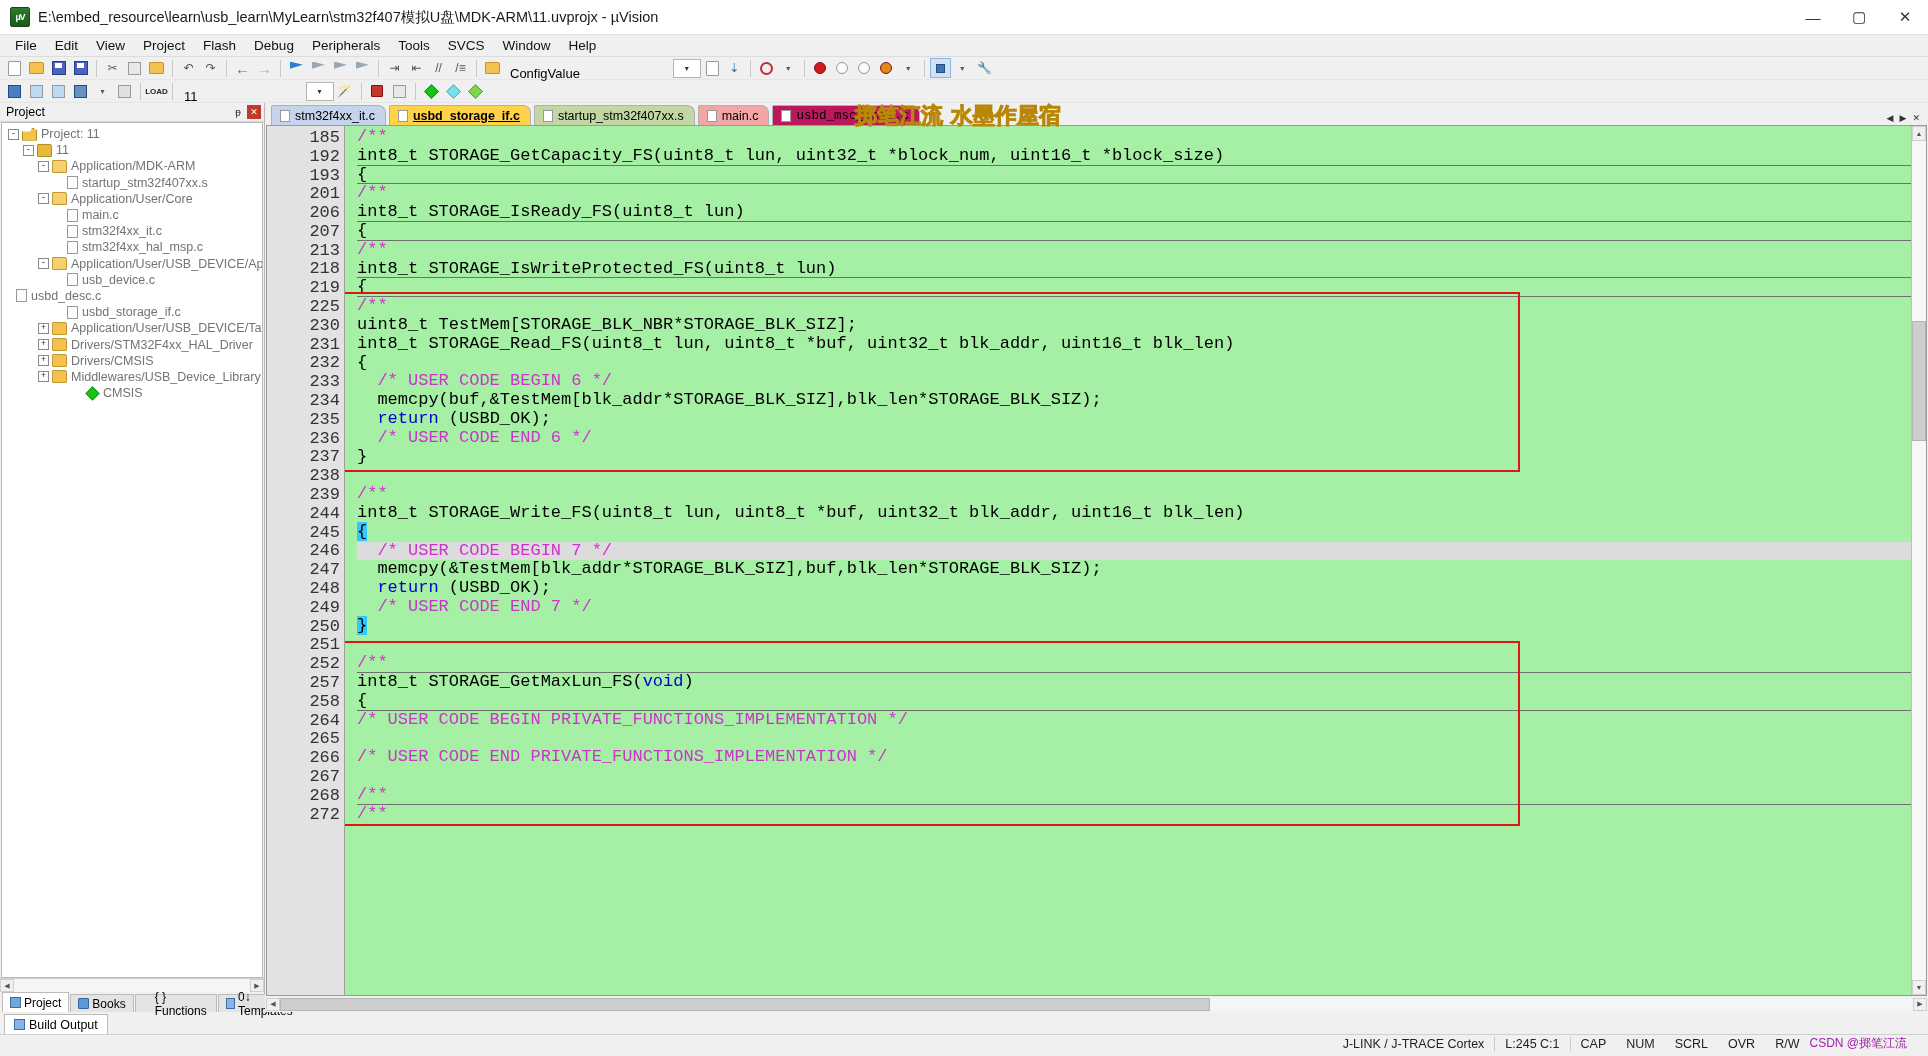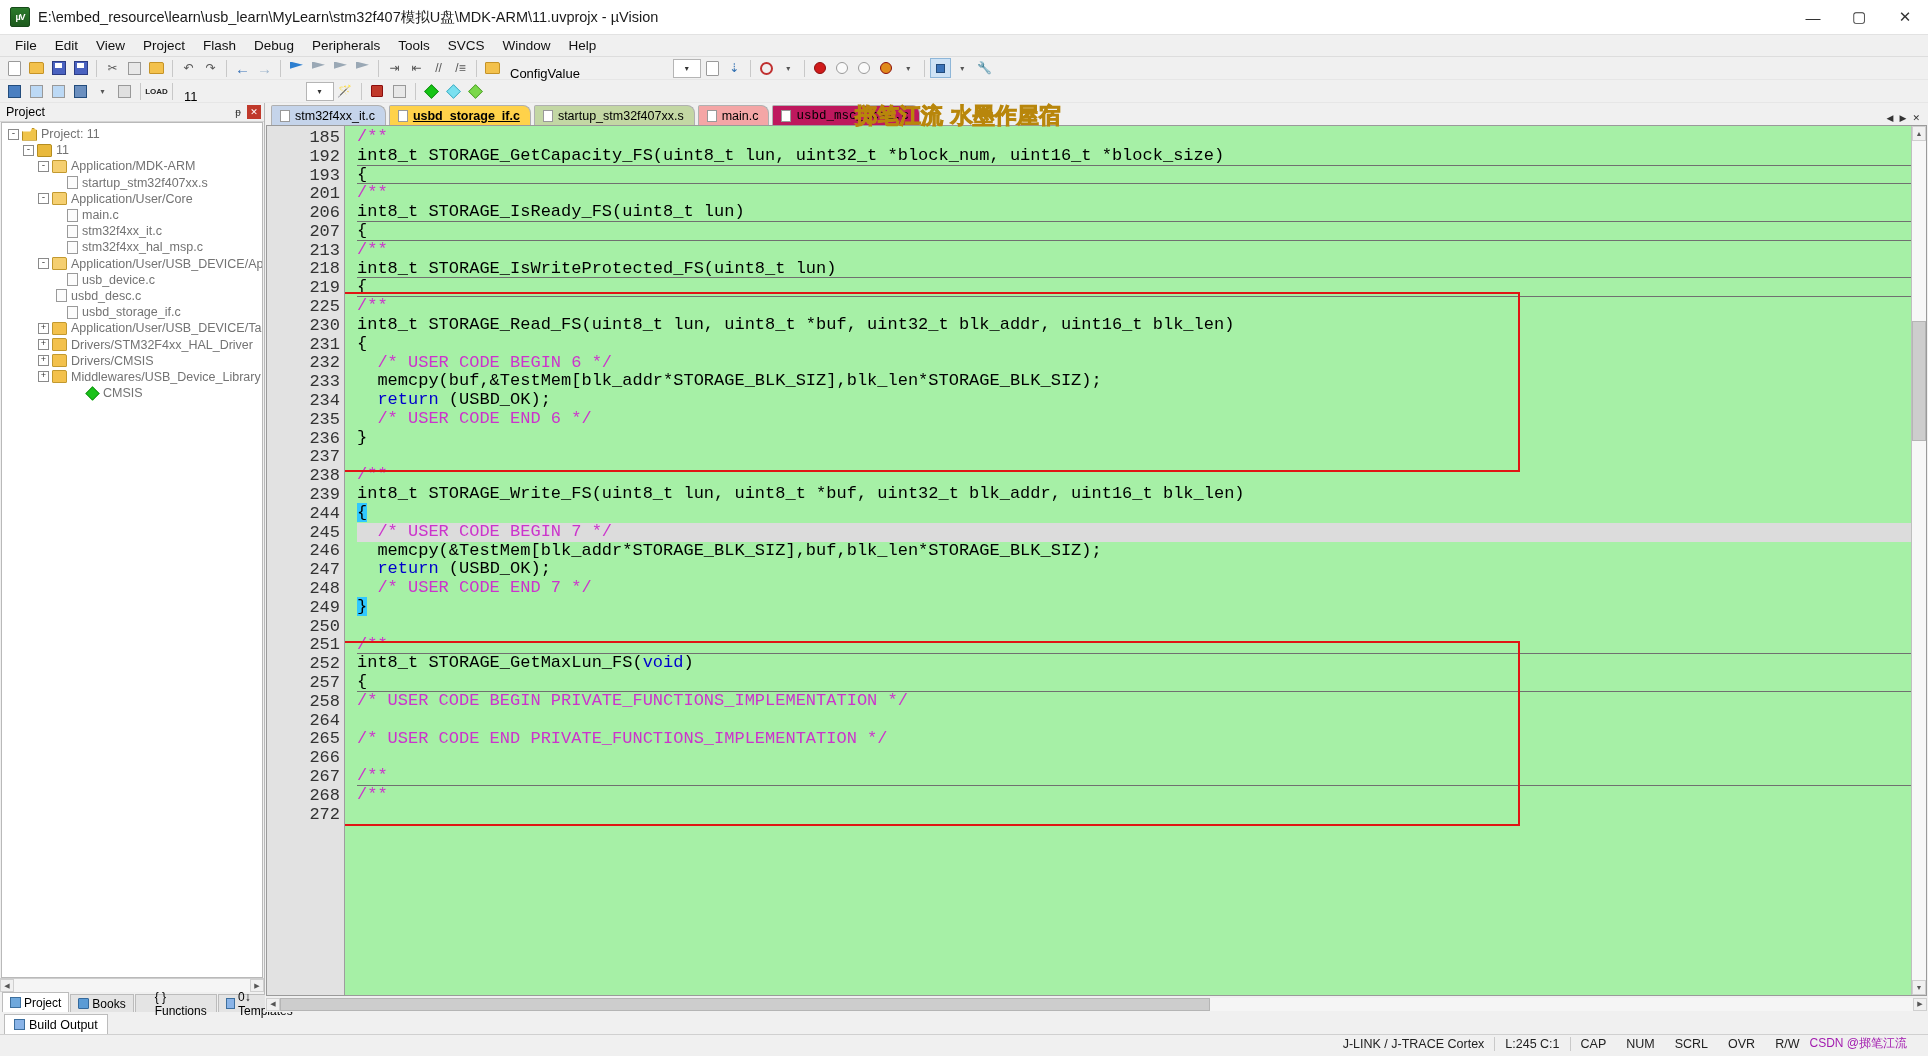--- a/index.html
+++ b/index.html
@@ -393,21 +393,21 @@
         <div class="tnode" style="padding-left: 36px;">
           <span class="texp">-</span>
           <span class="ticon ico-folder"></span>
           <span class="tlabel">Application/User/USB_DEVICE/App</span>
         </div>
         <div class="tnode" style="padding-left: 51px;">
           <span class="tspace"></span>
           <span class="ico-file"></span>
           <span class="tlabel">usb_device.c</span>
         </div>
-        <div class="tnode" style=" margin-left: 40px;">
+        <div class="tnode" style="">
           <span class="tspace"></span>
           <span class="ico-file"></span>
           <span class="tlabel">usbd_desc.c</span>
         </div>
         <div class="tnode" style="padding-left: 51px;">
           <span class="tspace"></span>
           <span class="ico-file"></span>
           <span class="tlabel">usbd_storage_if.c</span>
         </div>
         <div class="tnode" style="padding-left: 36px;">
@@ -625,20 +625,21 @@
       <div class="cline"><span class="k-cmt">/**</span></div>
           <div class="cline underline"><span class="k-txt">int8_t STORAGE_GetCapacity_FS(uint8_t lun, uint32_t *block_num, uint16_t *block_size)</span></div>
           <div class="cline underline"><span class="k-txt">{</span></div>
           <div class="cline"><span class="k-cmt">/**</span></div>
           <div class="cline underline"><span class="k-txt">int8_t STORAGE_IsReady_FS(uint8_t lun)</span></div>
           <div class="cline underline"><span class="k-txt">{</span></div>
           <div class="cline"><span class="k-cmt">/**</span></div>
           <div class="cline underline"><span class="k-txt">int8_t STORAGE_IsWriteProtected_FS(uint8_t lun)</span></div>
           <div class="cline underline"><span class="k-txt">{</span></div>
           <div class="cline"><span class="k-cmt">/**</span></div>
+          <div class="cline"><span class="k-txt">uint8_t TestMem[STORAGE_BLK_NBR*STORAGE_BLK_SIZ];</span></div>
           <div class="cline"><span class="k-txt">int8_t STORAGE_Read_FS(uint8_t lun, uint8_t *buf, uint32_t blk_addr, uint16_t blk_len)</span></div>
           <div class="cline"><span class="k-txt">{</span></div>
           <div class="cline"><span class="k-cmt">  /* USER CODE BEGIN 6 */</span></div>
           <div class="cline"><span class="k-txt">  memcpy(buf,&amp;TestMem[blk_addr*STORAGE_BLK_SIZ],blk_len*STORAGE_BLK_SIZ);</span></div>
           <div class="cline"><span class="k-txt">  </span><span class="k-kw">return</span><span class="k-txt"> (USBD_OK);</span></div>
           <div class="cline"><span class="k-cmt">  /* USER CODE END 6 */</span></div>
           <div class="cline"><span class="k-txt">}</span></div>
           <div class="cline"><span class="k-txt"></span></div>
           <div class="cline"><span class="k-cmt">/**</span></div>
           <div class="cline"><span class="k-txt">int8_t STORAGE_Write_FS(uint8_t lun, uint8_t *buf, uint32_t blk_addr, uint16_t blk_len)</span></div>

